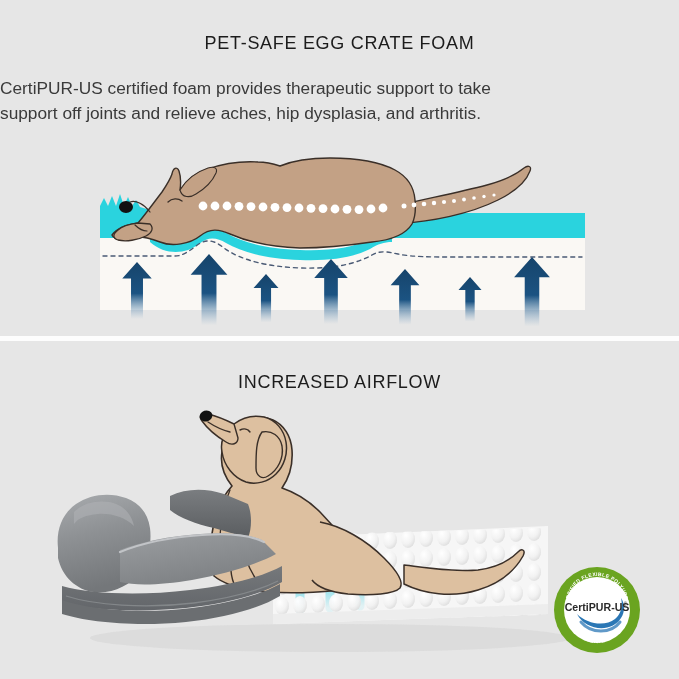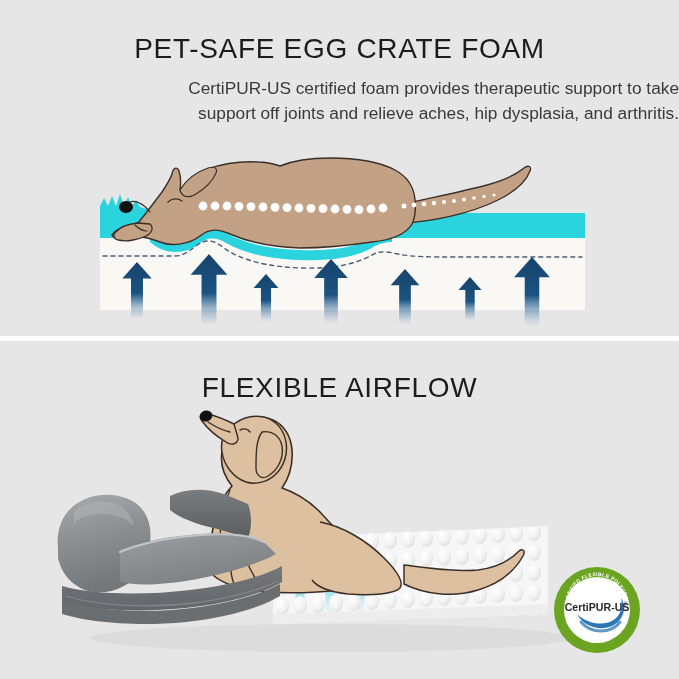--- a/index.html
+++ b/index.html
@@ -42,33 +42,33 @@
     width: 679px;
     height: 5px;
     background: #fdfdfd;
   }
 
   .heading {
     position: absolute;
     width: 679px;
     text-align: center;
     color: #1c1c1c;
-    font-size: 28px;
+    font-size: 18px;
     letter-spacing: 0.7px;
     font-weight: 400;
     white-space: nowrap;
   }
   #heading-top { top: 33px; }
   #heading-bottom { top: 372px; }
 
   .subcopy {
     position: absolute;
     left: 0;
     width: 679px;
-    text-align: right;
+    text-align: left;
     color: #3a3a3a;
     font-size: 17.3px;
     line-height: 25px;
     font-weight: 400;
   }
   #subcopy-top { top: 76px; }
   .subcopy div { white-space: nowrap; }
 
   .svg-stage {
     position: absolute;
@@ -236,21 +236,21 @@
             <circle cx="494" cy="65" r="1.6"></circle>
         </g>
       </g>
     </svg>
   </div>
 
   <div id="panel-divider"></div>
 
   <div id="panel-bottom">
 
-    <div class="heading" id="heading-bottom" style="top:31px;">FLEXIBLE AIRFLOW</div>
+    <div class="heading" id="heading-bottom" style="top:31px;">INCREASED AIRFLOW</div>
 
     <svg class="svg-stage" id="stage-bottom" style="top:59px;" viewBox="0 0 679 279">
       <defs>
         <linearGradient id="bolsterGrad" x1="0" y1="0" x2="0.25" y2="1">
           <stop offset="0%" stop-color="#a8abae"></stop>
           <stop offset="45%" stop-color="#8e9194"></stop>
           <stop offset="100%" stop-color="#74777a"></stop>
         </linearGradient>
         <linearGradient id="bolsterBackGrad" x1="0" y1="0" x2="0" y2="1">
           <stop offset="0%" stop-color="#7a7d80"></stop>

